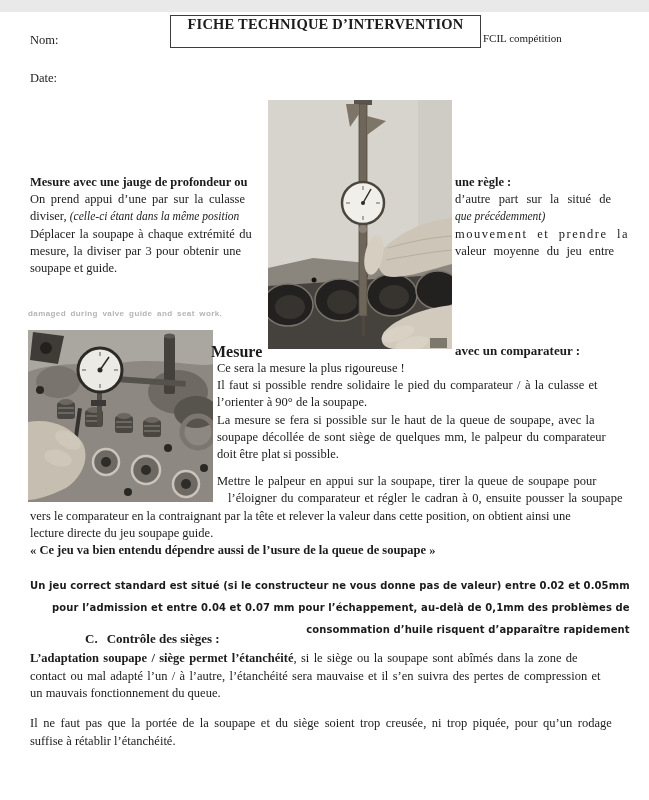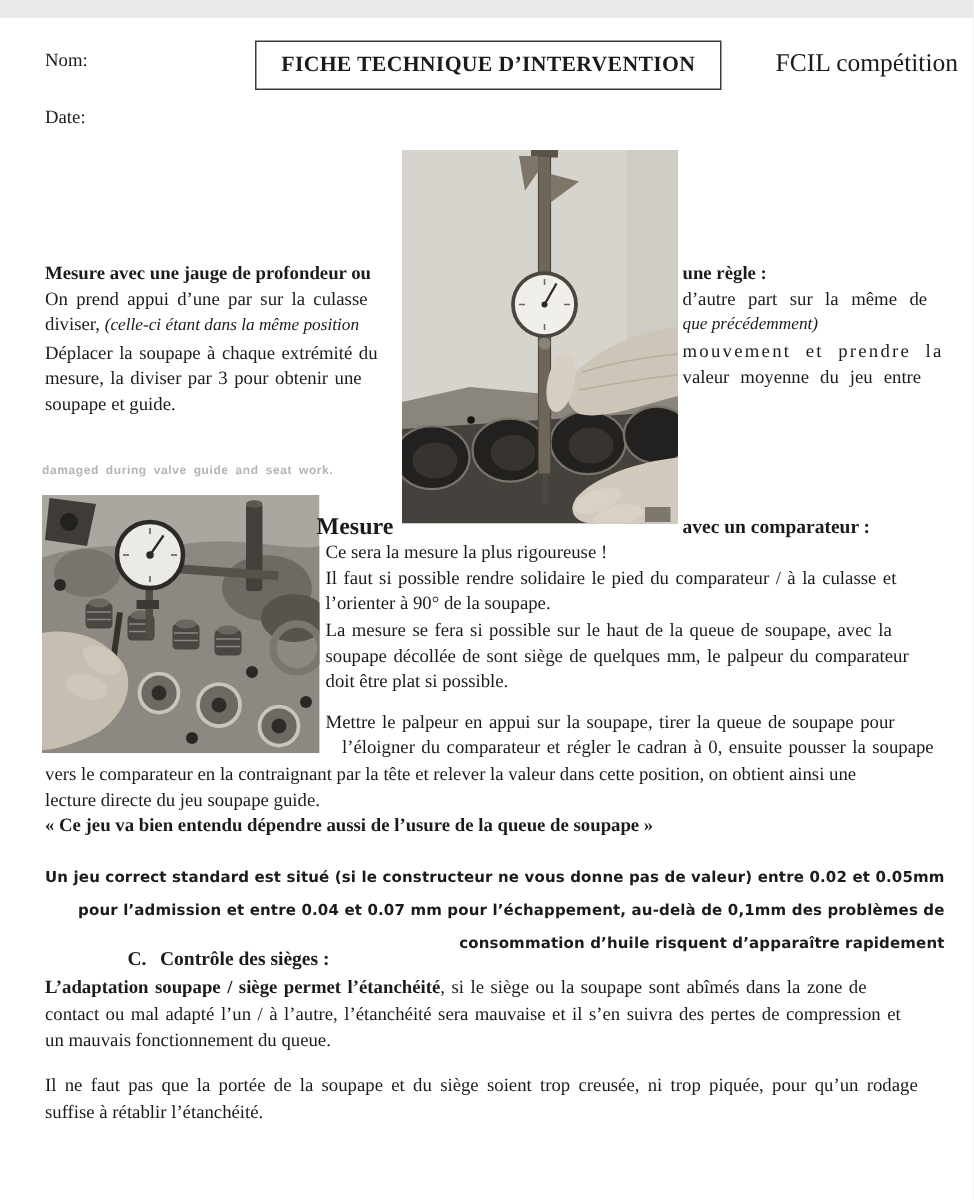--- a/index.html
+++ b/index.html
@@ -12,27 +12,27 @@
   .ln{line-height:17.2px;white-space:nowrap;font-size:12.5px;}
   .b{font-weight:bold;}
   .small-i{font-style:italic;font-size:11.5px;}
   
   .ws1{word-spacing:1.2px;}
   .ws2{word-spacing:2.4px;}
   .ws3{word-spacing:4.2px;}
   .ws4{word-spacing:5.2px;}
   .lsp{letter-spacing:1.5px;word-spacing:5px;}
   #title-box{
-    left:170px;top:15px;width:311px;height:33px;border:1.5px solid #3c3c3c;
-    display:flex;align-items:center;justify-content:center;box-sizing:border-box;
+    left:170px;top:3px;width:311px;height:33px;border:1.5px solid #3c3c3c;
+    display:flex;align-items:flex-start;justify-content:center;box-sizing:border-box;
   }
   #title-box .t{font-weight:bold;font-size:14.5px;letter-spacing:0.2px;white-space:nowrap;}
   #nom{left:30px;top:21px;font-size:12.5px;}
   #date{left:30px;top:59px;font-size:12.5px;}
-  #org{left:517px;top:20px;font-size:17px;}
+  #org{left:483px;top:20px;font-size:11px;}
   #left-col{left:30px;top:162px;width:239px;}
   #right-col{left:455px;top:162px;width:183px;}
   #stray-caption{
     left:28px;top:297px;font-family:"Liberation Sans",sans-serif;
     font-weight:bold;font-size:8px;color:#b4b4b4;letter-spacing:0.4px;word-spacing:2px;
     white-space:nowrap;
   }
   #photo1{left:268px;top:88px;}
   #photo2{left:28px;top:318px;}
   #h2-left{left:211px;top:331px;font-size:16px;}
@@ -120,21 +120,21 @@
       <span>diviser,</span>
       <span class="small-i">(celle-ci étant dans la même position</span>
     </div>
     <div class="ln ws1">Déplacer la soupape à chaque extrémité du</div>
     <div class="ln ws1">mesure, la diviser par 3 pour obtenir une</div>
     <div class="ln">soupape et guide.</div>
   </div>
 
   <div id="right-col" class="abs">
     <div class="ln b">une règle :</div>
-    <div class="ln ws4">d’autre part sur la même de</div>
+    <div class="ln ws4">d’autre part sur la situé de</div>
     <div class="ln small-i">que précédemment)</div>
     <div class="ln lsp">mouvement et prendre la</div>
     <div class="ln ws3">valeur moyenne du jeu entre</div>
   </div>
 
   <div id="stray-caption" class="abs">damaged during valve guide and seat work.</div>
 
   <svg id="photo2" class="abs" width="185" height="172" viewBox="0 0 185 172">
     <rect x="0" y="0" width="185" height="172" fill="#aaa7a1"></rect>
     <path d="M0,42 C30,30 70,36 100,32 C140,28 170,38 185,34 L185,172 L0,172 Z" fill="#8d8982"></path>

